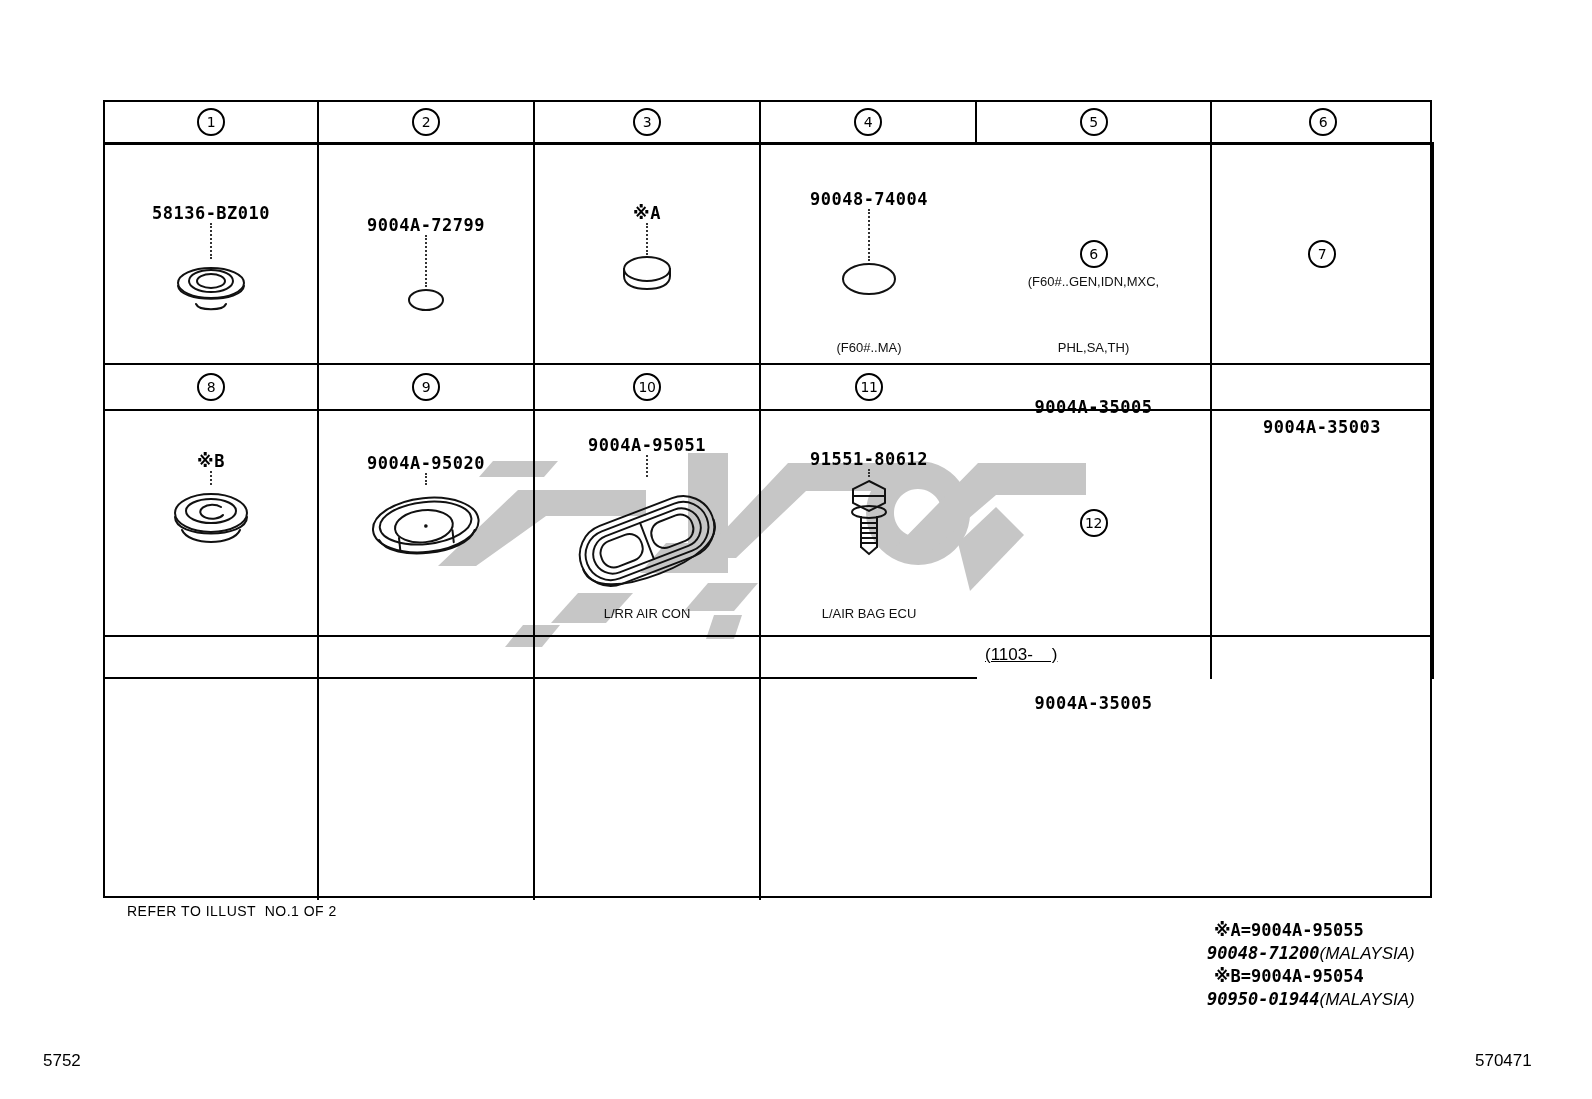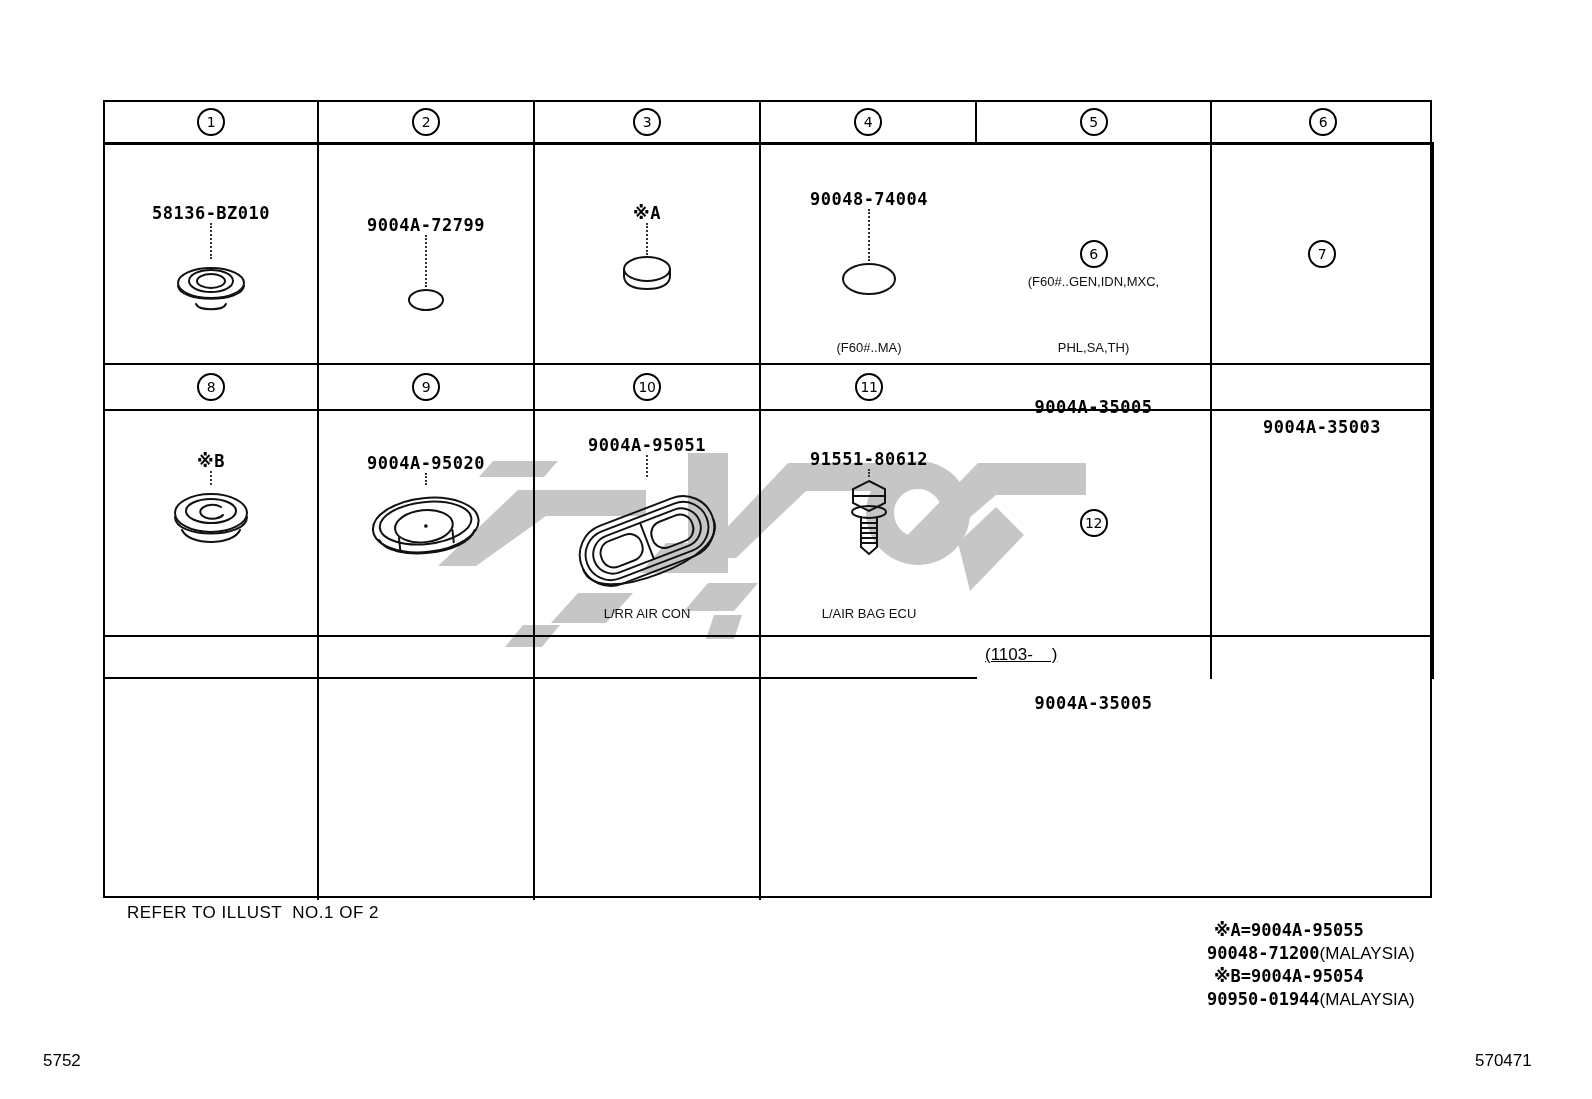--- a/index.html
+++ b/index.html
@@ -23,24 +23,24 @@
         font-family:"DejaVu Sans",sans-serif;font-size:14px;letter-spacing:-0.5px;}
   .pn{font-family:"DejaVu Sans Mono","DejaVu Sans",monospace;font-weight:bold;
       font-size:17px;letter-spacing:0.5px;white-space:pre;}
   .cap{font-size:13px;color:#111;white-space:pre;}
   .cap.abs{position:absolute;left:0;right:0;text-align:center;}
   .leader{width:0;border-left:2px dotted #333;}
   svg.art *{stroke:#111;stroke-width:2;fill:none;stroke-linecap:round;}
   svg.art .dot{fill:#111;stroke:none;}
   .note{position:absolute;top:8px;left:8px;font-size:17px;white-space:pre;text-decoration:underline;}
   
-  .refer{position:absolute;left:127px;top:903px;font-size:17px;letter-spacing:0.5px;white-space:pre;z-index:2;}
+  .refer{position:absolute;left:127px;top:903px;font-size:14px;letter-spacing:0.5px;white-space:pre;z-index:2;}
   .legend{position:absolute;left:1163px;top:919px;z-index:2;line-height:23px;}
   .lg-line{white-space:pre;text-align:center;}
-  .lg-line.indent{padding-left:44px;}
+  .lg-line.indent{padding-left:44px;font-style:italic;}
   .lg-pre,.lg-part{font-family:"DejaVu Sans Mono","DejaVu Sans",monospace;font-weight:bold;font-size:17px;}
   .lg-suf{font-size:17px;}
   .pageno{position:absolute;left:43px;top:1051px;font-size:17px;}
   .docno{position:absolute;left:1475px;top:1051px;font-size:17px;}
 </style>
 </head>
 <body>
 
 <div class="page">
 

